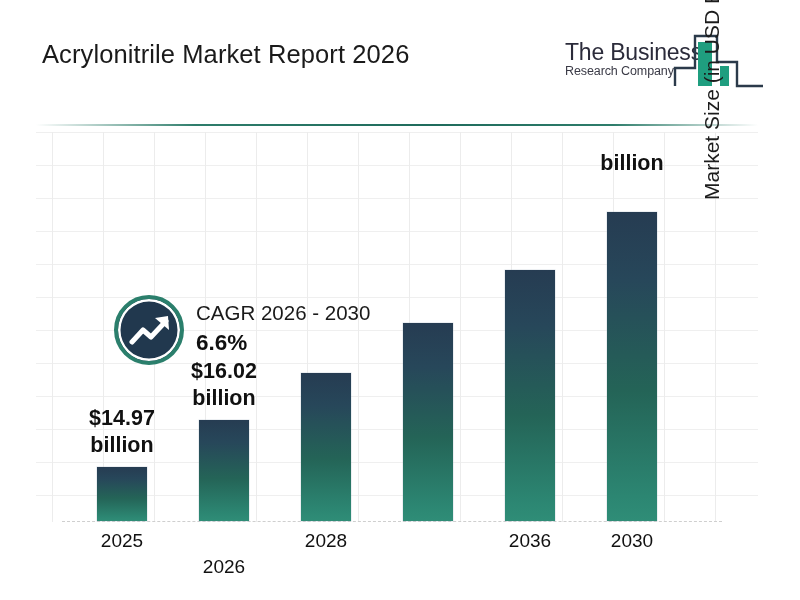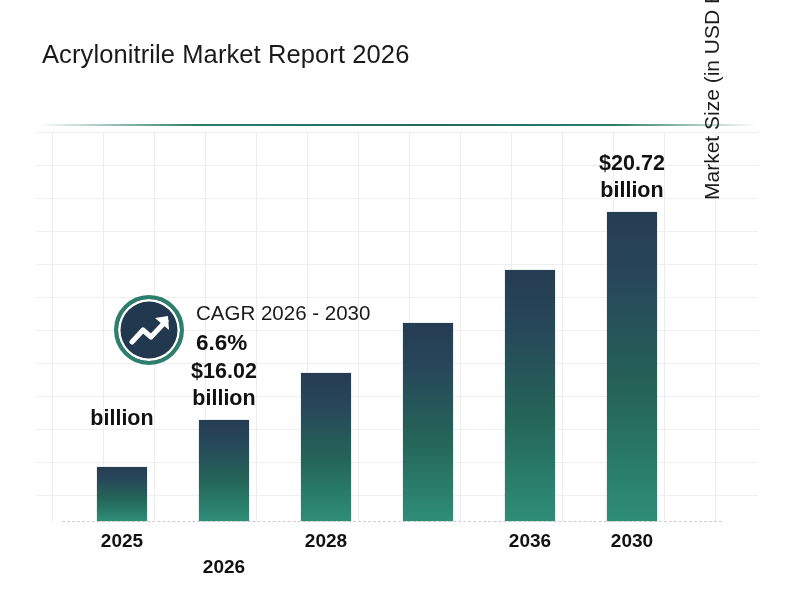--- a/index.html
+++ b/index.html
@@ -122,21 +122,21 @@
   .bar-value .v-amount { display: block; }
   .bar-value .v-unit { display: block; }
 
   
   .x-label {
     position: absolute;
     top: 398px;
     width: 100px;
     text-align: center;
     font-size: 19px;
-    font-weight: 700;
+    font-weight: 400;
     color: #111111;
   }
 
   
   #y-axis-title {
     position: absolute;
     left: 700px;
     top: 200px;
     width: 330px;
     font-size: 21px;
@@ -188,44 +188,57 @@
   }
 </style>
 </head>
 <body>
 
 <div id="page">
 
   <div id="header">
     <div id="page-title">Acrylonitrile Market Report 2026</div>
 
+    <div id="logo">
+      <div id="logo-text">
+        <div id="logo-line1">The Business</div>
+        <div id="logo-line2">Research Company</div>
+      </div>
+      <div id="logo-mark">
+        <svg width="92" height="62" viewBox="0 0 92 62" xmlns="http://www.w3.org/2000/svg">
+          <polyline points="2,58 2,40 22,40 22,8 44,8 44,34 64,34 64,58 90,58" fill="none" stroke="#2b3a4a" stroke-width="2.4"></polyline>
+          <rect x="25" y="14" width="14" height="44" fill="#1f9e7f"></rect>
+          <rect x="47" y="38" width="9" height="20" fill="#1f9e7f"></rect>
+        </svg>
+      </div>
+    </div>
   </div>
 
   <div id="divider"></div>
 
   <div id="chart">
     <div id="grid"></div>
     <div id="baseline"></div>
 
     <div class="bar" style="left: 61px; height: 54.046px;"></div>
     <div class="bar" style="left: 163px; height: 100.561px;"></div>
     <div class="bar" style="left: 265px; height: 147.519px;"></div>
     <div class="bar" style="left: 367px; height: 197.578px;"></div>
     <div class="bar" style="left: 469px; height: 250.738px;"></div>
     <div class="bar" style="left: 571px; height: 308.771px;"></div>
 
     <div class="bar-value" style="left: 11px; top: 272.954px;">
+      <span class="v-amount">$14.97</span>
       <span class="v-unit">billion</span>
     </div>
     <div class="bar-value" style="left: 113px; top: 226.439px; text-align: center;">
       <span class="v-amount">$16.02</span>
       <span class="v-unit">billion</span>
     </div>
     <div class="bar-value" style="left: 521px; top: 18.229px;">
-      <span class="v-amount">$20.72</span>
       <span class="v-unit">billion</span>
     </div>
 
     <div class="x-label" style="left: 36px;">2025</div>
     <div class="x-label" style="left: 138px; margin-top: 26px;">2026</div>
     <div class="x-label" style="left: 240px;">2028</div>
     <div class="x-label" style="left: 444px;">2036</div>
     <div class="x-label" style="left: 546px;">2030</div>
 
     <div id="cagr">

